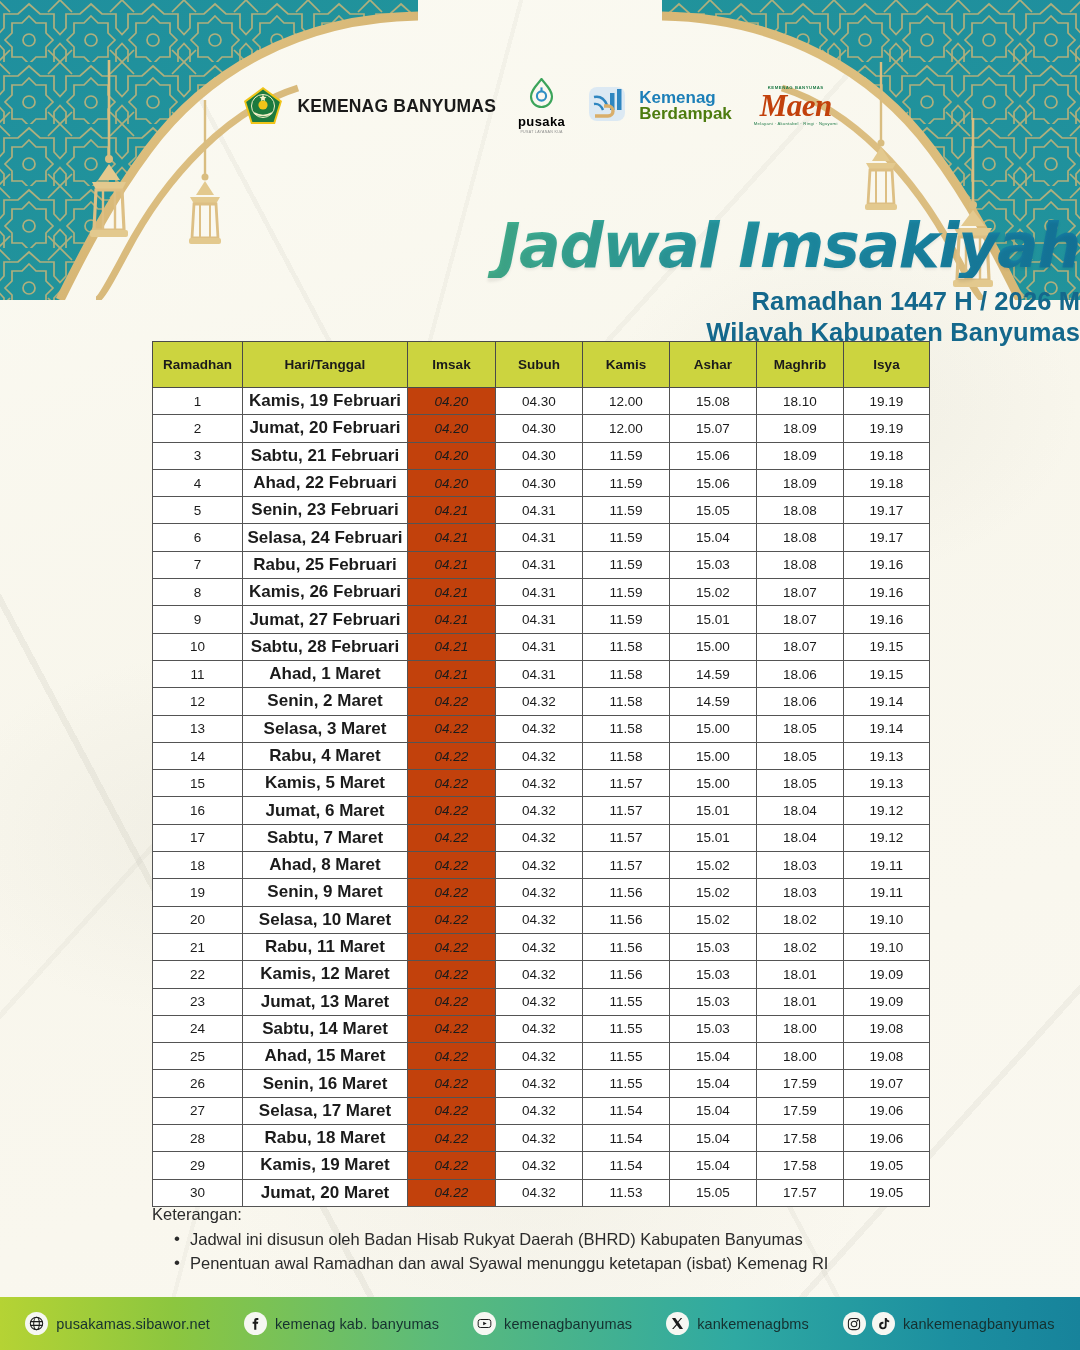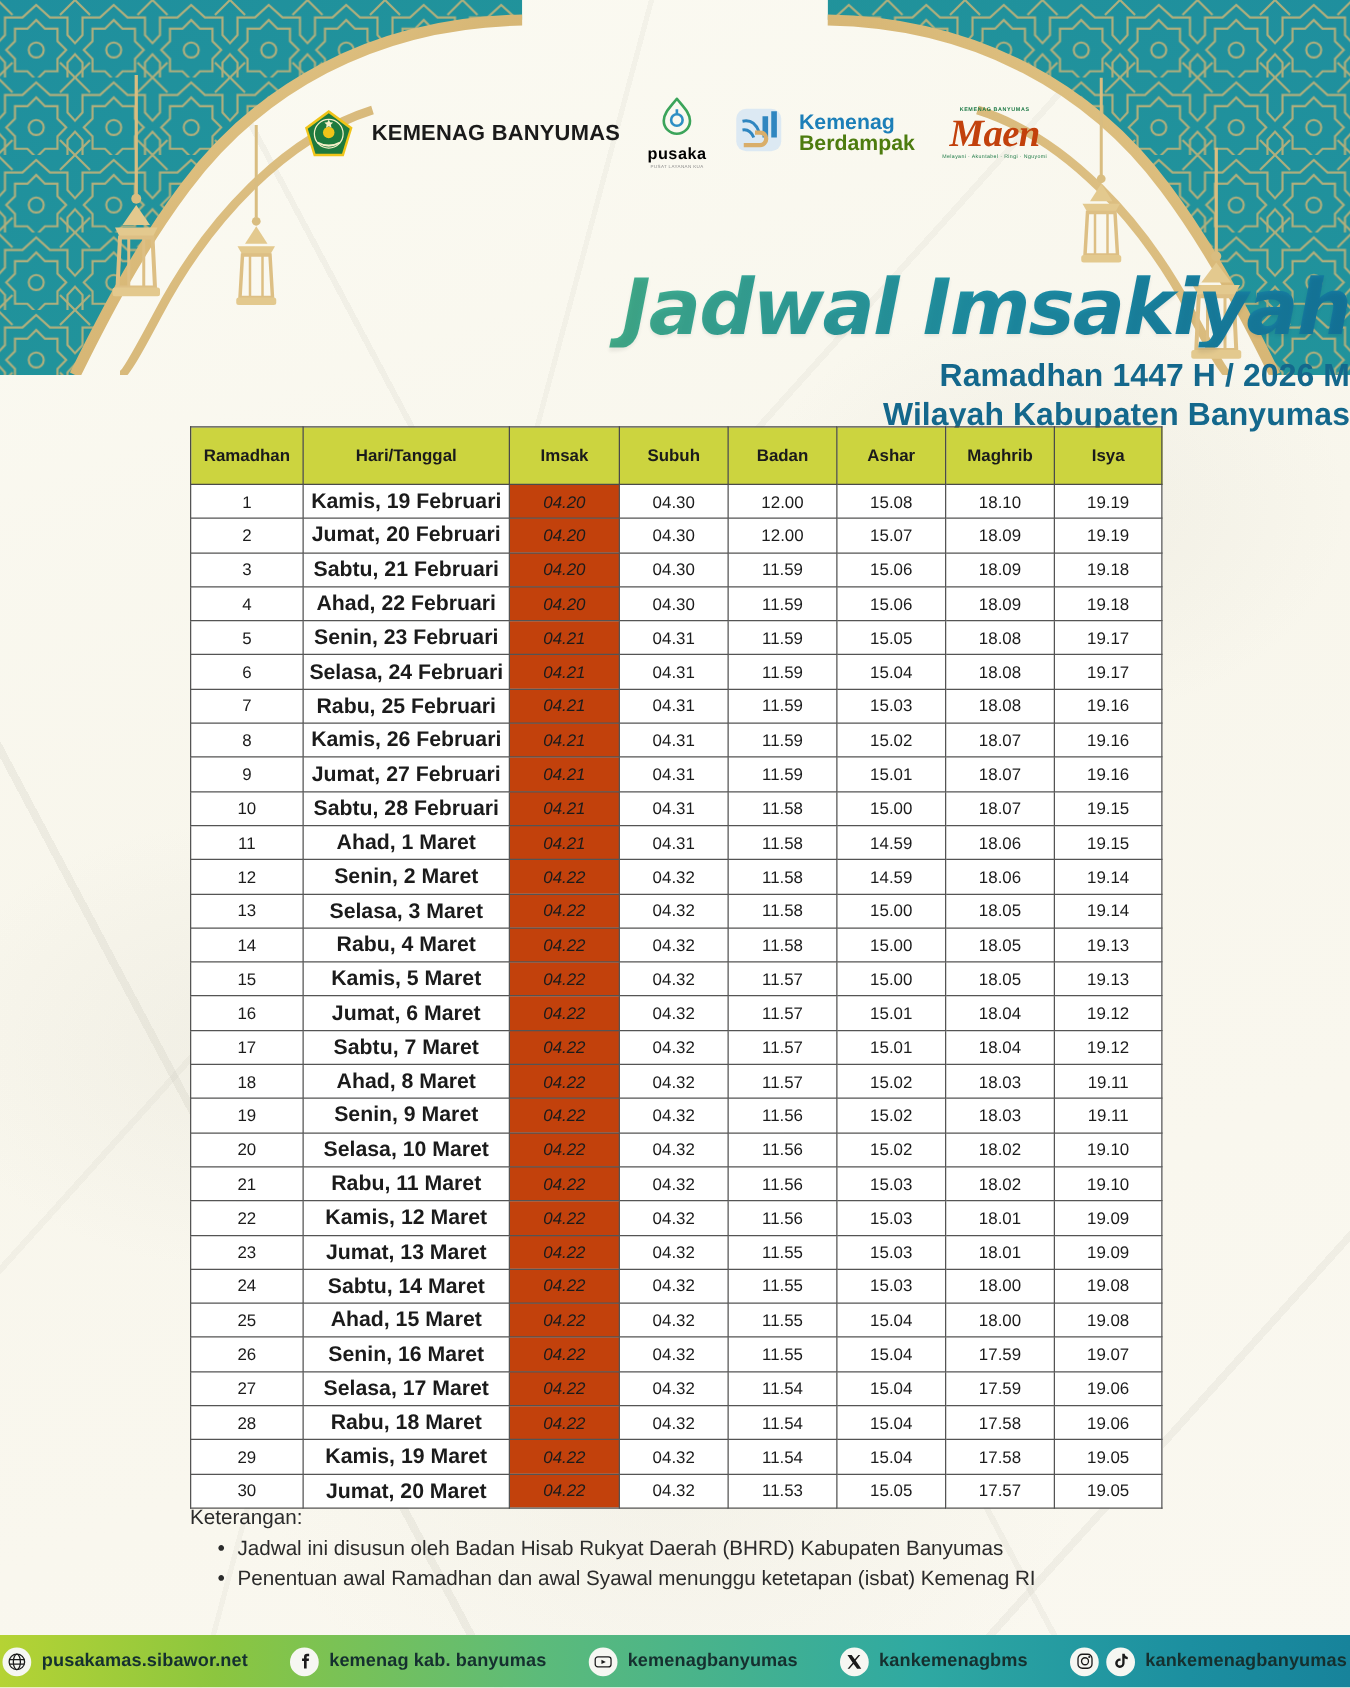--- a/index.html
+++ b/index.html
@@ -129,23 +129,23 @@
   .notes ul { list-style: none; padding-left: 22px; }
   .notes li {
     font-size: 16.5px; line-height: 1.45; position: relative; padding-left: 16px;
   }
   .notes li::before {
     content: "•"; position: absolute; left: 0; top: -1px; font-size: 17px;
   }
 
   
   .footer {
-    position: absolute; left: 0; right: 0; bottom: 0; height: 42px; z-index: 6;
+    position: absolute; left: 0; right: 0; bottom: 0; height: 53px; z-index: 6;
     background: linear-gradient(90deg,#b5d334 0%, #8cc63f 16%, #5cbb7a 40%, #2fa9a2 68%, #1c8fa0 88%, #17839b 100%);
-    display: flex; align-items: center; justify-content: center; gap: 0px; font-weight: bold;
+    display: flex; align-items: center; justify-content: center; gap: 0px;
   }
   .f-item { display:flex; align-items:center; gap: 8px; padding: 0 17px; }
   .f-icon {
     width: 23px; height: 23px; border-radius: 50%;
     background: #f6f7f2;
     display:flex; align-items:center; justify-content:center;
     flex: 0 0 auto;
   }
   .f-icon svg { display:block; }
   .f-label { font-size: 14.5px; color: #15302f; letter-spacing: .1px; white-space: nowrap; }
@@ -322,21 +322,21 @@
         <col class="c-ashar">
         <col class="c-maghrib">
         <col class="c-isya">
     </colgroup>
     <thead>
       <tr id="thead-row">
           <th>Ramadhan</th>
           <th>Hari/Tanggal</th>
           <th>Imsak</th>
           <th>Subuh</th>
-          <th>Badan</th>
+          <th>Kamis</th>
           <th>Ashar</th>
           <th>Maghrib</th>
           <th>Isya</th>
         </tr>
     </thead>
     <tbody id="tbody">
         <tr>
           <td>1</td>
           <td class="date-cell">Kamis, 19 Februari</td>
           <td class="imsak-cell">04.20</td>

